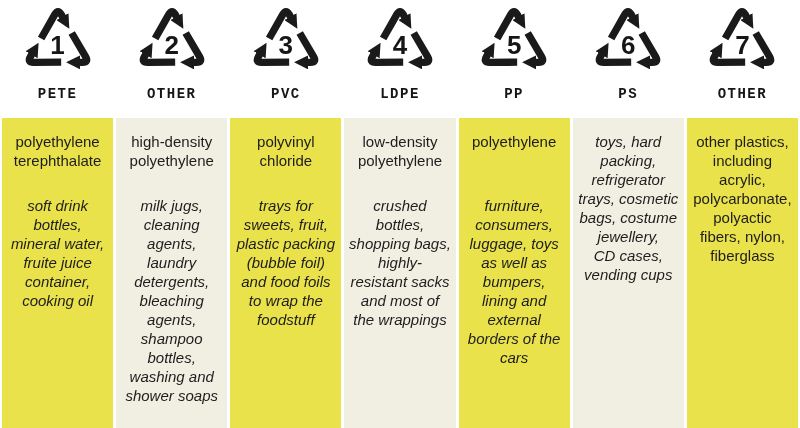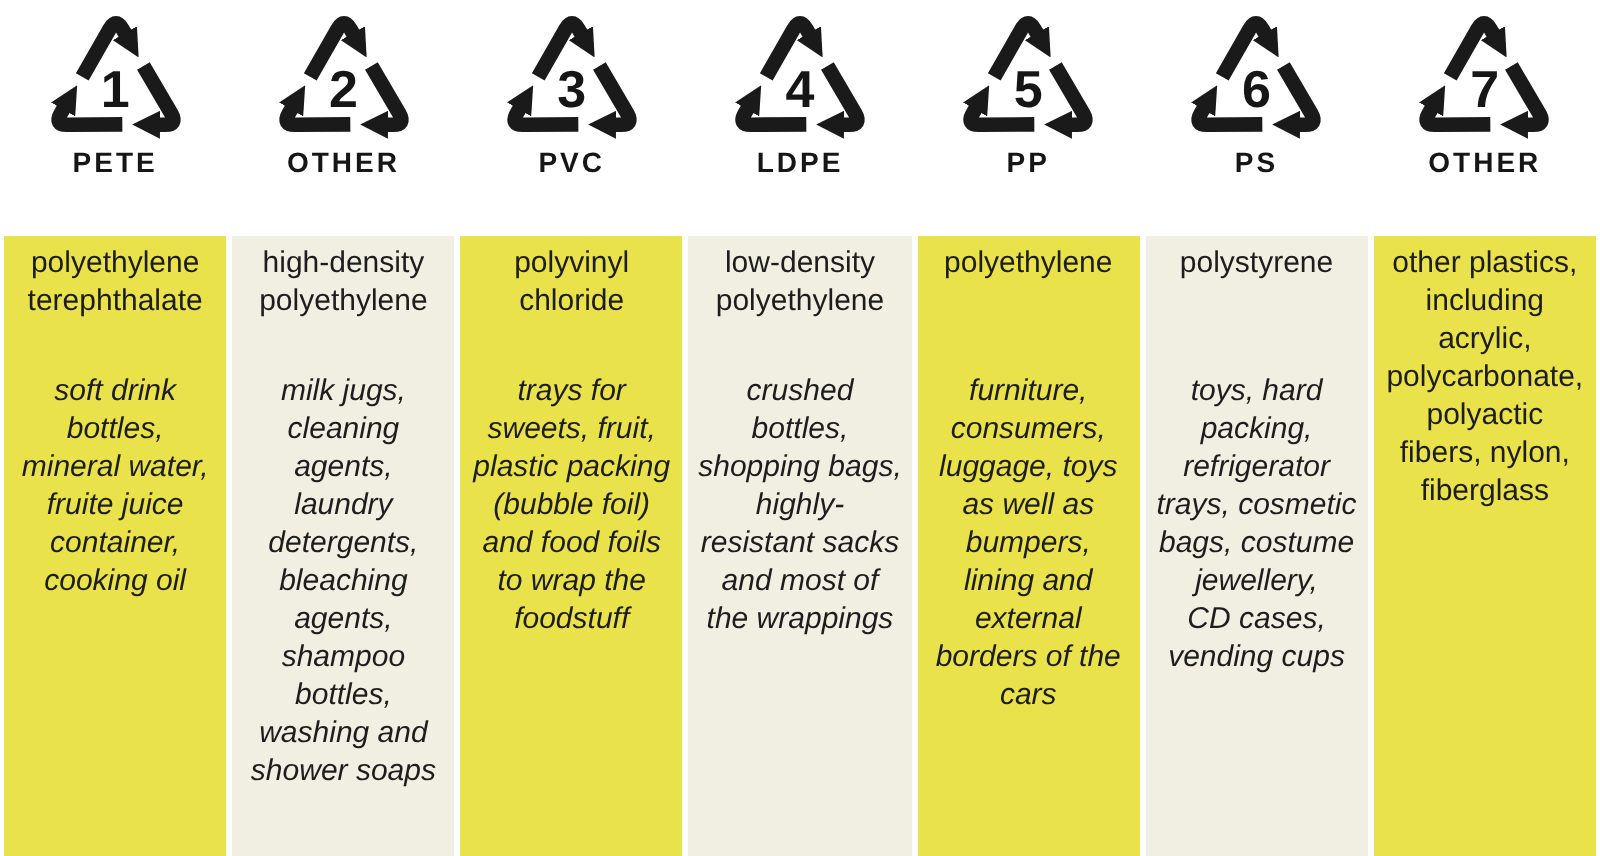--- a/index.html
+++ b/index.html
@@ -5,22 +5,22 @@
   html,body { margin:0; padding:0; background:#ffffff; }
   body { width:800px; height:428px; overflow:hidden; font-family:"Liberation Sans",sans-serif; }
   .board { display:flex; width:800px; height:428px; gap:3px; padding:0 2px; box-sizing:border-box; background:#ffffff; }
   .column { flex:1 1 0; min-width:0; display:flex; flex-direction:column; }
   .symbol-area { height:118px; box-sizing:border-box; padding-top:4px; background:#ffffff;
                  display:flex; flex-direction:column; align-items:center; }
   .sym { position:relative; width:74px; height:66px; }
   .sym svg { display:block; width:74px; height:66px; }
   .num { position:absolute; left:50%; top:41px; transform:translate(-50%,-50%);
          font-size:26px; font-weight:bold; color:#161616; }
-  .code { margin-top:3px; font-size:14px; font-weight:bold; letter-spacing:1.5px; color:#161616; }
-  .block { flex:1 1 auto; padding:4px 2px 0; box-sizing:border-box; text-align:center;
+  .code { margin-top:16px; font-size:14px; font-weight:bold; letter-spacing:1.5px; color:#161616;font-family:Liberation Mono, monospace; }
+  .block { flex:1 1 auto; padding:14px 2px 0; box-sizing:border-box; text-align:center;
            font-size:15px; line-height:19px; color:#1d1d1d; }
   .column:nth-child(odd)  .block { background:#EAE24B; }
   .column:nth-child(even) .block { background:#F1EFE2; }
   .chemical { min-height:64px; white-space:pre-line; }
   .examples { white-space:pre-line;font-style:italic; }
 </style>
 </head>
 <body>
 
 <svg width="0" height="0" style="position:absolute">
@@ -168,21 +168,20 @@
         <svg viewBox="0 0 100 90" fill="none" stroke="#1a1a1a" stroke-width="10">
           <path d="M 27,47 L 45.5,14.5 Q 50,6.5 54.5,14.5 L 56.5,18" marker-end="url(#ah)"></path>
           <path d="M 27,47 L 45.5,14.5 Q 50,6.5 54.5,14.5 L 56.5,18" marker-end="url(#ah)" transform="rotate(120 50 55.3)"></path>
           <path d="M 27,47 L 45.5,14.5 Q 50,6.5 54.5,14.5 L 56.5,18" marker-end="url(#ah)" transform="rotate(240 50 55.3)"></path>
         </svg>
         <span class="num">6</span>
       </div>
       <div class="code">PS</div>
     </div>
     <div class="block">
-      <div class="chemical">polystyrene</div>
       <div class="examples">toys, hard
 packing,
 refrigerator
 trays, cosmetic
 bags, costume
 jewellery,
 CD cases,
 vending cups</div>
     </div>
   </div>

